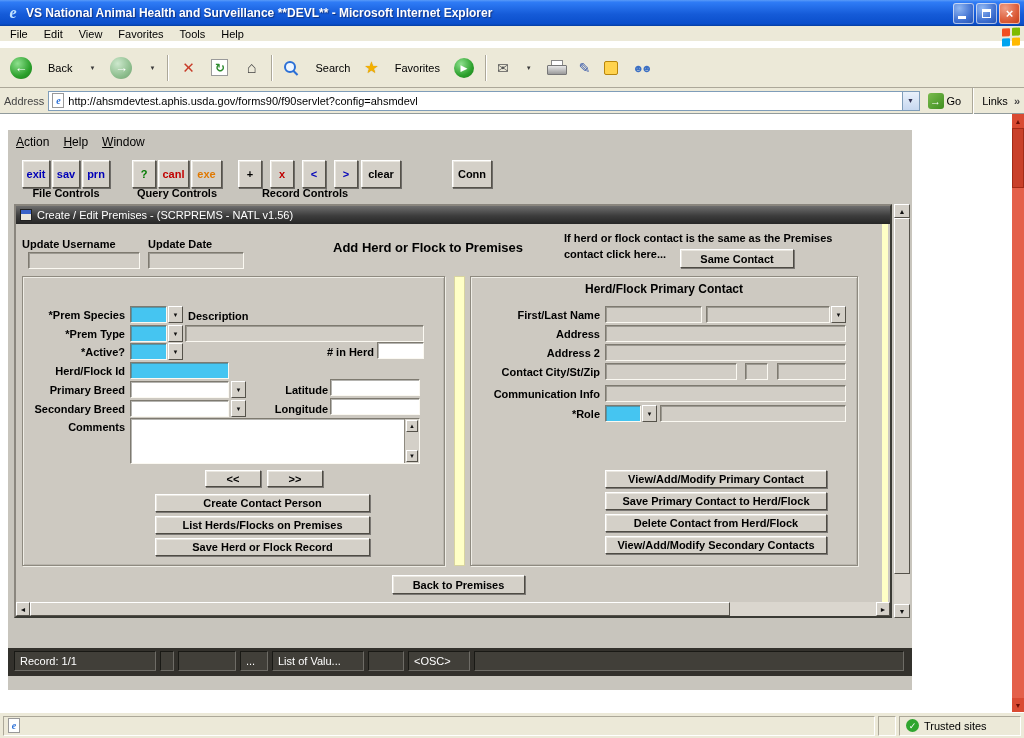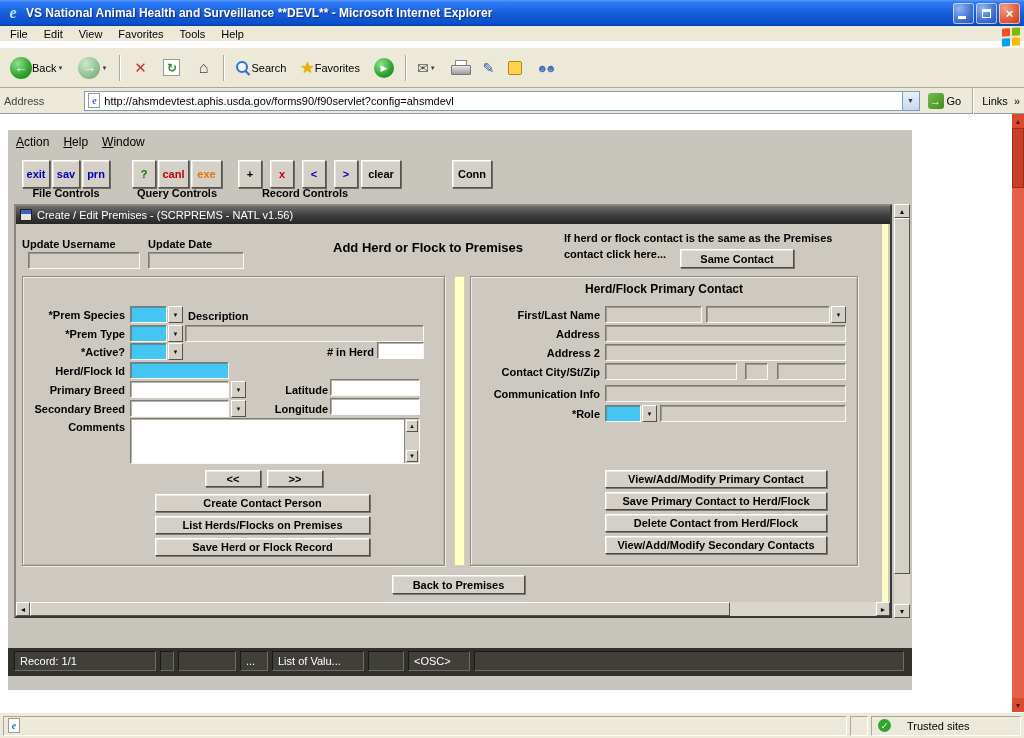--- a/index.html
+++ b/index.html
@@ -30,21 +30,21 @@
   .winflag{position:absolute;right:4px;top:2px;width:18px;height:18px;transform:skewY(-4deg);}
   .winflag i{position:absolute;width:8px;height:8px;border-radius:1px;}
   .winflag .q1{left:0;top:0;background:#F25022;}
   .winflag .q2{right:0;top:0;background:#7FBA00;}
   .winflag .q3{left:0;bottom:0;background:#00A4EF;}
   .winflag .q4{right:0;bottom:0;background:#FFB900;}
 
   
   .toolbar{position:absolute;left:0;top:48px;width:1024px;height:40px;background:#ECE9D8;border-bottom:1px solid #ACA899;
     display:flex;align-items:center;gap:2px;padding:0 4px;}
-  .tbtn{display:flex;align-items:center;gap:0;padding:2px 5px;height:32px;border:1px solid transparent;border-radius:2px;}
+  .tbtn{display:flex;align-items:center;gap:16px;padding:2px 5px;height:32px;border:1px solid transparent;border-radius:2px;}
   .tlabel{font-size:11px;white-space:nowrap;}
   .tsep{width:1px;height:26px;background:#ACA899;box-shadow:1px 0 0 #fff;margin:0 3px;flex:none;}
   .navcirc{width:22px;height:22px;border-radius:50%;display:flex;align-items:center;justify-content:center;
     color:#fff;font-weight:bold;font-size:13px;background:radial-gradient(circle at 35% 30%,#8EE08E,#2DA12D 60%,#157A15);}
   .navcirc.back::before{content:"←";}
   .navcirc.fwd{background:radial-gradient(circle at 35% 30%,#CDE8CD,#8FBF8F 60%,#6FA06F);}
   .navcirc.fwd::before{content:"→";}
   .navcirc.media{width:20px;height:20px;}
   .navcirc.media::before{content:"▶";font-size:9px;}
   .dd{width:8px;display:flex;align-items:center;justify-content:center;}
@@ -69,21 +69,21 @@
   .mag::before{content:"";position:absolute;left:1px;top:1px;width:8px;height:8px;border:2px solid #2A6FD6;border-radius:50%;background:#EEF6FF;}
   .mag::after{content:"";position:absolute;left:11px;top:10px;width:6px;height:2px;background:#2A6FD6;transform:rotate(45deg);transform-origin:0 0;}
   .printer{width:18px;height:15px;position:relative;}
   .printer::before{content:"";position:absolute;left:4px;top:0;width:10px;height:6px;background:#fff;border:1px solid #888;}
   .printer::after{content:"";position:absolute;left:0;top:5px;width:18px;height:8px;background:linear-gradient(#E8E8E8,#9A9A9A);border:1px solid #777;border-radius:1px;}
 
   
   .addrbar{position:absolute;left:0;top:88px;width:1024px;height:26px;background:#ECE9D8;border-bottom:1px solid #919B9C;
     display:flex;align-items:center;padding:0 4px;gap:4px;}
   .addr-label{color:#444;}
-  .addr-input{flex:1;height:20px;background:#fff;border:1px solid #7F9DB9;display:flex;align-items:center;padding-left:3px;position:relative;margin-left:36px;}
+  .addr-input{flex:1;height:20px;background:#fff;border:1px solid #7F9DB9;display:flex;align-items:center;padding-left:3px;position:relative;}
   .page-ico{width:12px;height:15px;background:#fff;border:1px solid #999;display:flex;align-items:center;justify-content:center;
     color:#2A6FD6;font:italic bold 10px "Liberation Serif",serif;margin-right:4px;flex:none;}
   .page-ico::before{content:"e";}
   .addr-text{white-space:nowrap;overflow:hidden;flex:1;}
   .addr-dd{width:17px;height:18px;background:linear-gradient(#E9F1FB,#C7D8F0);border-left:1px solid #7F9DB9;
     display:flex;align-items:center;justify-content:center;flex:none;}
   .addr-dd::before{content:"▼";font-size:7px;color:#335;}
   .go-btn{display:flex;align-items:center;gap:3px;padding:0 4px;height:22px;}
   .go-ico{width:16px;height:16px;border-radius:3px;background:linear-gradient(135deg,#7ABB4E,#3E8E1F);color:#fff;font-weight:bold;
     display:flex;align-items:center;justify-content:center;font-size:11px;}
@@ -163,21 +163,21 @@
   .ofstatus{position:absolute;left:0;top:518px;width:904px;height:28px;background:#33312C;}
   .stcell{position:absolute;top:3px;height:20px;background:#413F39;border:1px solid;border-color:#191915 #6E6C66 #6E6C66 #191915;
     color:#fff;font-size:11px;padding:3px 5px;white-space:nowrap;overflow:hidden;}
 
   
   .iestatus{position:absolute;left:0;top:712px;width:1024px;height:26px;background:#ECE9D8;border-top:1px solid #fff;
     display:flex;align-items:center;padding:0 3px;gap:3px;}
   .iest-main{flex:1;height:20px;display:flex;align-items:center;gap:5px;padding:0 4px;overflow:hidden;
     border:1px solid;border-color:#ACA899 #FFF #FFF #ACA899;}
   .iest-cell{height:20px;border:1px solid;border-color:#ACA899 #FFF #FFF #ACA899;}
-  .iest-zone{width:150px;display:flex;align-items:center;gap:16px;padding:0 6px;}
+  .iest-zone{width:122px;display:flex;align-items:center;gap:5px;padding:0 6px;}
   .zone-ico{width:13px;height:13px;border-radius:50%;background:#2FA52F;color:#fff;display:flex;align-items:center;justify-content:center;flex:none;}
   .zone-ico::before{content:"✓";font-size:9px;}
   .iest-text{white-space:nowrap;overflow:hidden;}
 </style>
 </head>
 <body>
 
 <div class="titlebar">
   <span class="ie-icon"></span>
   <span class="title-text">VS National Animal Health and Surveillance **DEVL** - Microsoft Internet Explorer</span>

